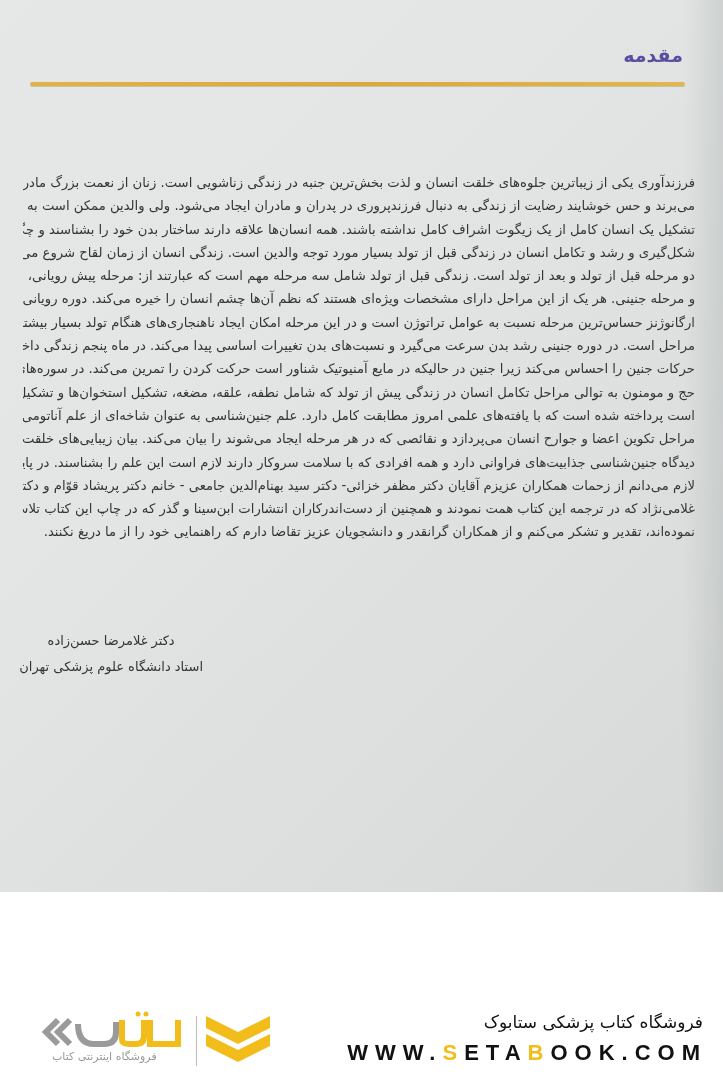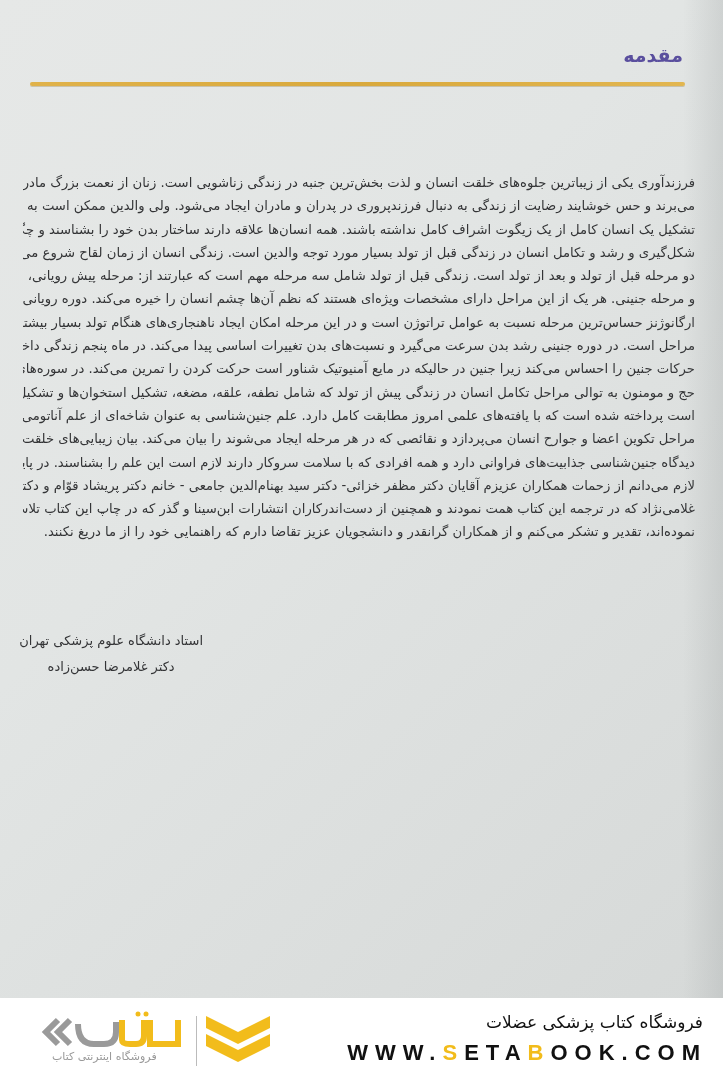--- a/index.html
+++ b/index.html
@@ -5,21 +5,21 @@
     * { margin: 0; padding: 0; box-sizing: border-box; }
     html, body { width: 723px; height: 1080px; overflow: hidden; }
     body {
       background: #ffffff;
       font-family: "DejaVu Sans", sans-serif;
       position: relative;
     }
     .page {
       position: absolute;
       left: 0; top: 0;
-      width: 723px; height: 998px;
+      width: 723px; height: 892px;
       background: linear-gradient(135deg, #e6e8e7 0%, #e2e5e4 40%, #dcdfde 70%, #d6d9d8 100%);
       overflow: hidden;
     }
     .page::after {
       content: "";
       position: absolute; right: 0; top: 0; bottom: 0; width: 40px;
       background: linear-gradient(90deg, rgba(0,0,0,0) 0%, rgba(150,155,155,0.25) 100%);
       pointer-events: none;
     }
     .chapter-title {
@@ -127,22 +127,22 @@
     <span class="line">حج و مومنون به توالی مراحل تکامل انسان در زندگی پیش از تولد که شامل نطفه، علقه، مضغه، تشکیل استخوان‌ها و تشکیل عضلات</span>
     <span class="line">است پرداخته شده است که با یافته‌های علمی امروز مطابقت کامل دارد. علم جنین‌شناسی به عنوان شاخه‌ای از علم آناتومی به بررسی</span>
     <span class="line">مراحل تکوین اعضا و جوارح انسان می‌پردازد و نقائصی که در هر مرحله ایجاد می‌شوند را بیان می‌کند. بیان زیبایی‌های خلقت انسان از</span>
     <span class="line">دیدگاه جنین‌شناسی جذابیت‌های فراوانی دارد و همه افرادی که با سلامت سروکار دارند لازم است این علم را بشناسند. در پایان برخود</span>
     <span class="line">لازم می‌دانم از زحمات همکاران عزیزم آقایان دکتر مظفر خزائی- دکتر سید بهنام‌الدین جامعی - خانم دکتر پریشاد قوّام و دکتر مرتضی</span>
     <span class="line">غلامی‌نژاد که در ترجمه این کتاب همت نمودند و همچنین از دست‌اندرکاران انتشارات ابن‌سینا و گذر که در چاپ این کتاب تلاش فراوانی</span>
     <span class="line last">نموده‌اند، تقدیر و تشکر می‌کنم و از همکاران گرانقدر و دانشجویان عزیز تقاضا دارم که راهنمایی خود را از ما دریغ نکنند.</span>
   </div>
 
   <div class="signature">
+    <div>دکتر غلامرضا حسن‌زاده</div>
     <div>استاد دانشگاه علوم پزشکی تهران</div>
-    <div>دکتر غلامرضا حسن‌زاده</div>
   </div>
 </div>
 
 <div class="footer">
   <div class="logo">
     <svg width="245" height="60" viewBox="0 0 245 60">
 
       <polyline points="20,10 8,22 20,34" fill="none" stroke="#9a9a9a" stroke-width="6" stroke-linejoin="miter"></polyline>
       <polyline points="32,10 20,22 32,34" fill="none" stroke="#9a9a9a" stroke-width="6" stroke-linejoin="miter"></polyline>
 
@@ -151,15 +151,15 @@
       <circle cx="100" cy="4" r="2.5" fill="#f2bc1b"></circle>
       <circle cx="108" cy="4" r="2.5" fill="#f2bc1b"></circle>
 
       <polygon points="168,6 200,22 232,6 232,18 200,34 168,18" fill="#f2bc1b"></polygon>
       <polygon points="168,24 200,40 232,24 232,36 200,52 168,36" fill="#f2bc1b"></polygon>
     </svg>
     <div class="logo-divider"></div>
     <div class="logo-tagline">فروشگاه اینترنتی کتاب</div>
   </div>
 
-  <div class="store-name">فروشگاه کتاب پزشکی عضلات</div>
+  <div class="store-name">فروشگاه کتاب پزشکی ستابوک</div>
   <div class="store-url"><span>WWW.</span><span class="hl">S</span><span>ETA</span><span class="hl">B</span><span>OOK.COM</span></div>
 </div>
 
 </body></html>

